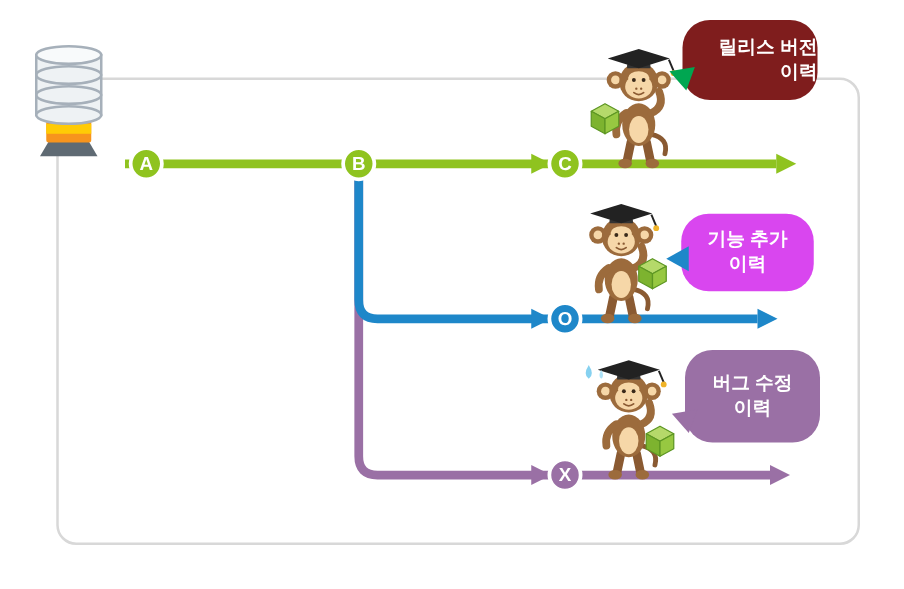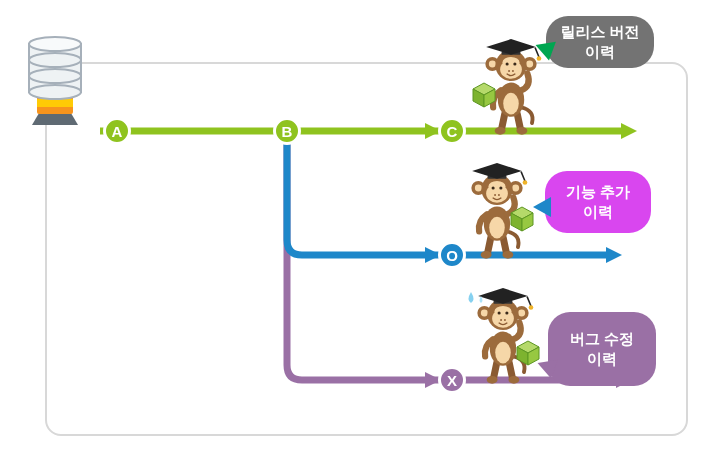--- a/index.html
+++ b/index.html
@@ -24,23 +24,23 @@
   .node-c{left:438px;top:117px;background:#8fc31f;}
   .node-o{left:438px;top:241px;background:#1e87c9;}
   .node-x{left:438px;top:366px;background:#9a70a5;}
 
   .bubble{
     position:absolute;border-radius:22px;color:#fff;font-weight:bold;
     font-size:15px;text-align:center;display:flex;flex-direction:column;
     justify-content:center;line-height:1.35;
   }
   .bubble span{display:block;}
-  .bubble-release{left:546px;top:16px;width:108px;height:52px;background:#737373;}
+  .bubble-release{left:546px;top:16px;width:108px;height:64px;background:#7f1d1d;text-align:right;}
   .bubble-feature{left:545px;top:171px;width:106px;height:62px;background:#d946ef;}
-  .bubble-bugfix{left:548px;top:312px;width:108px;height:74px;background:#9a70a5;}
+  .bubble-bugfix{left:548px;top:280px;width:108px;height:74px;background:#9a70a5;}
 
   .tail{position:absolute;width:0;height:0;}
   .bubble-release .tail{
     left:-11px;bottom:10px;
     border-top:10px solid transparent;border-bottom:10px solid transparent;
     border-right:18px solid #00a651;transform:rotate(20deg);
   }
   .bubble-feature .tail{
     left:-12px;top:26px;
     border-top:10px solid transparent;border-bottom:10px solid transparent;

